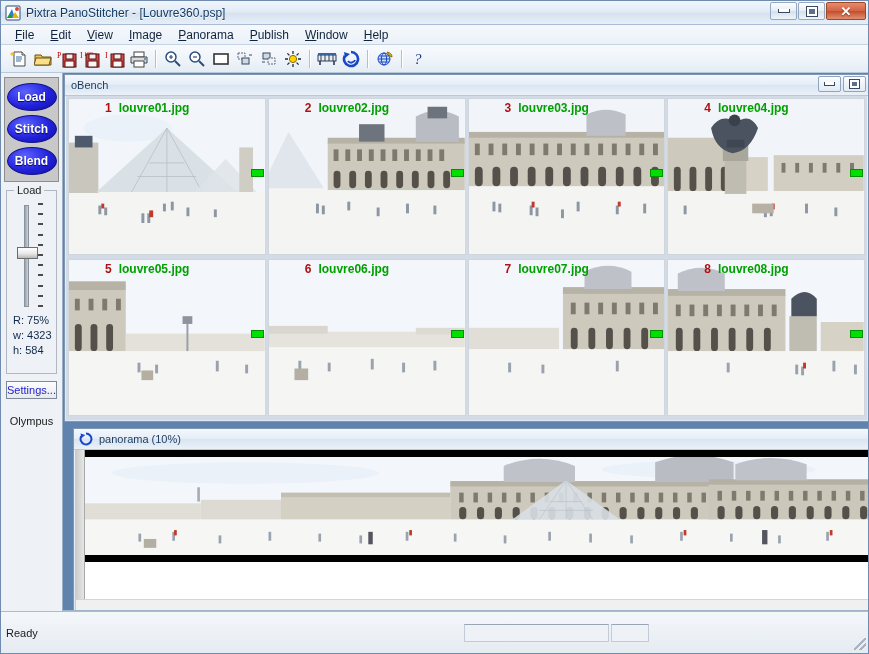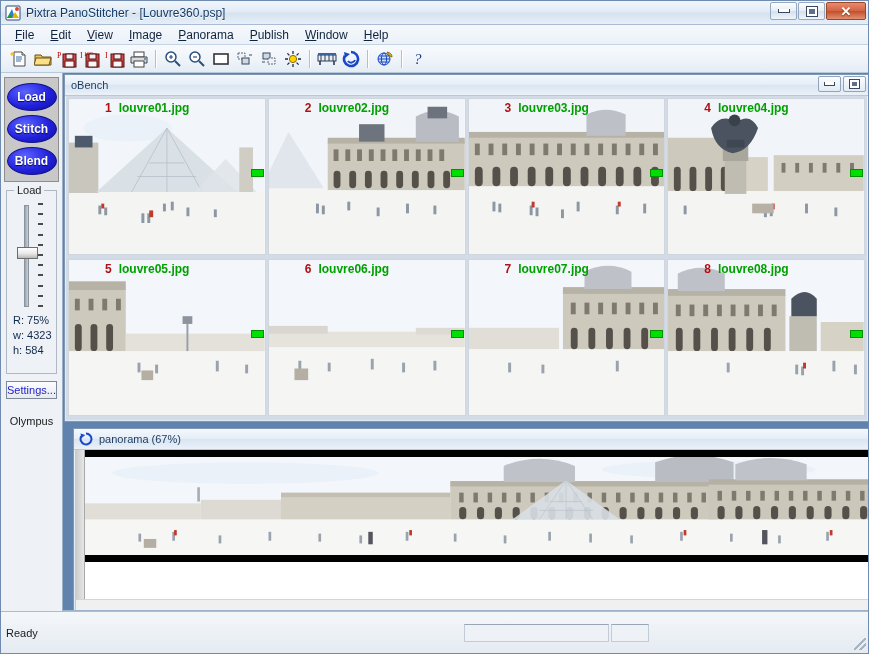--- a/index.html
+++ b/index.html
@@ -827,21 +827,21 @@
     </div>
 
     <div class="child" id="pano-window">
       <div class="child-title">
         <span style="margin-left:5px;display:flex;align-items:center;">
           <svg width="14" height="14" viewBox="0 0 18 18">
             <path d="M9 2 a7 7 0 1 1 -6.1 3.6" fill="none" stroke="#1a47c8" stroke-width="2.6"></path>
             <polygon points="2,2 8,4 3,8" fill="#1a47c8"></polygon>
           </svg>
         </span>
-        <span class="ct-text">panorama (67%)</span>
+        <span class="ct-text">panorama (10%)</span>
 
       </div>
 
       <div class="pano-body">
         <div class="pano-ruler"></div>
 
         <div class="pano-canvas">
           <div class="pano-bar" style="top:0;"></div>
           <div class="pano-bar" style="top:105px;"></div>
 

